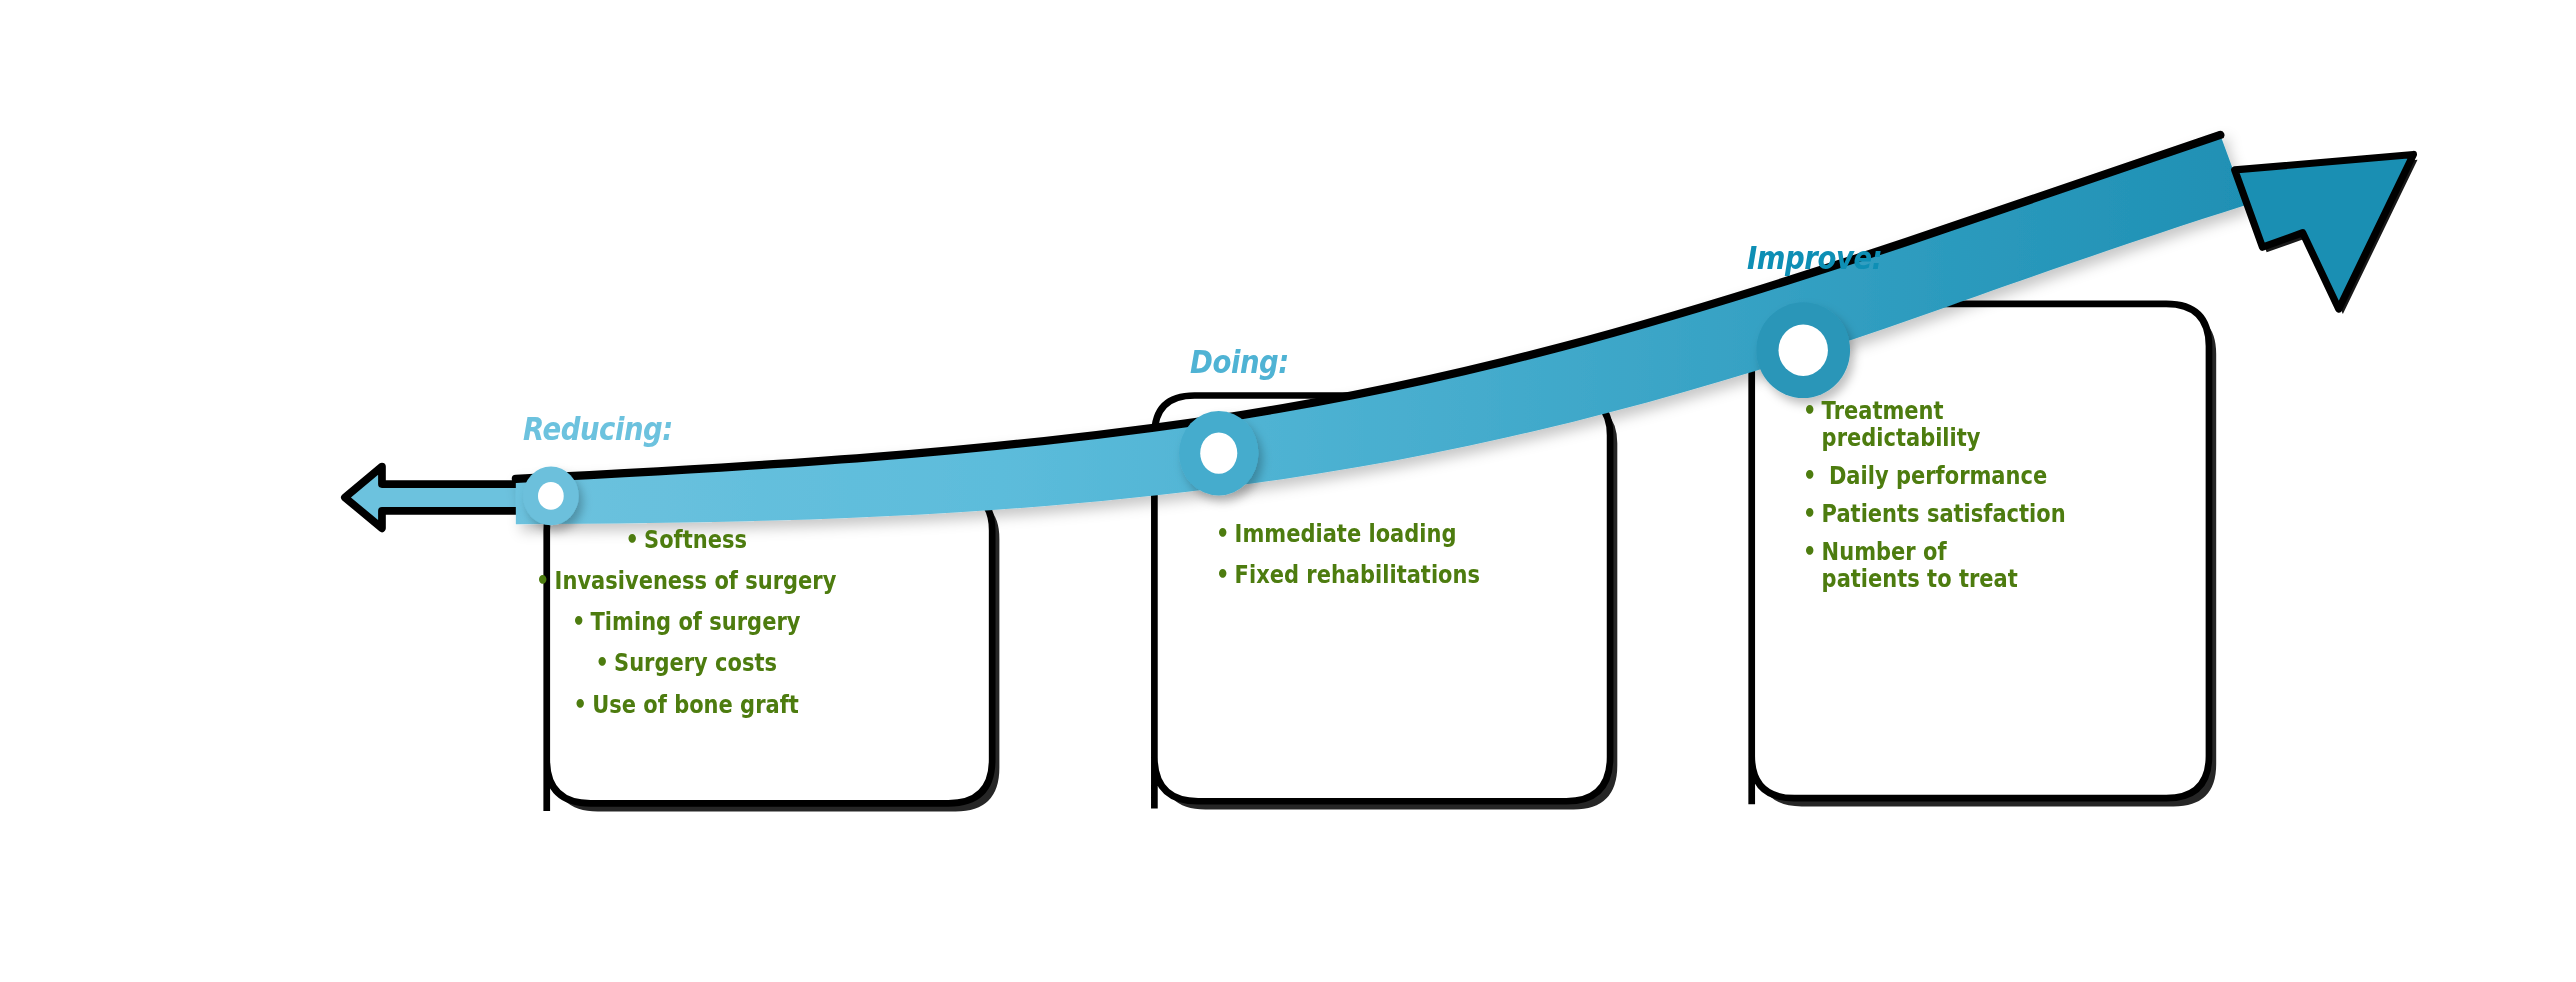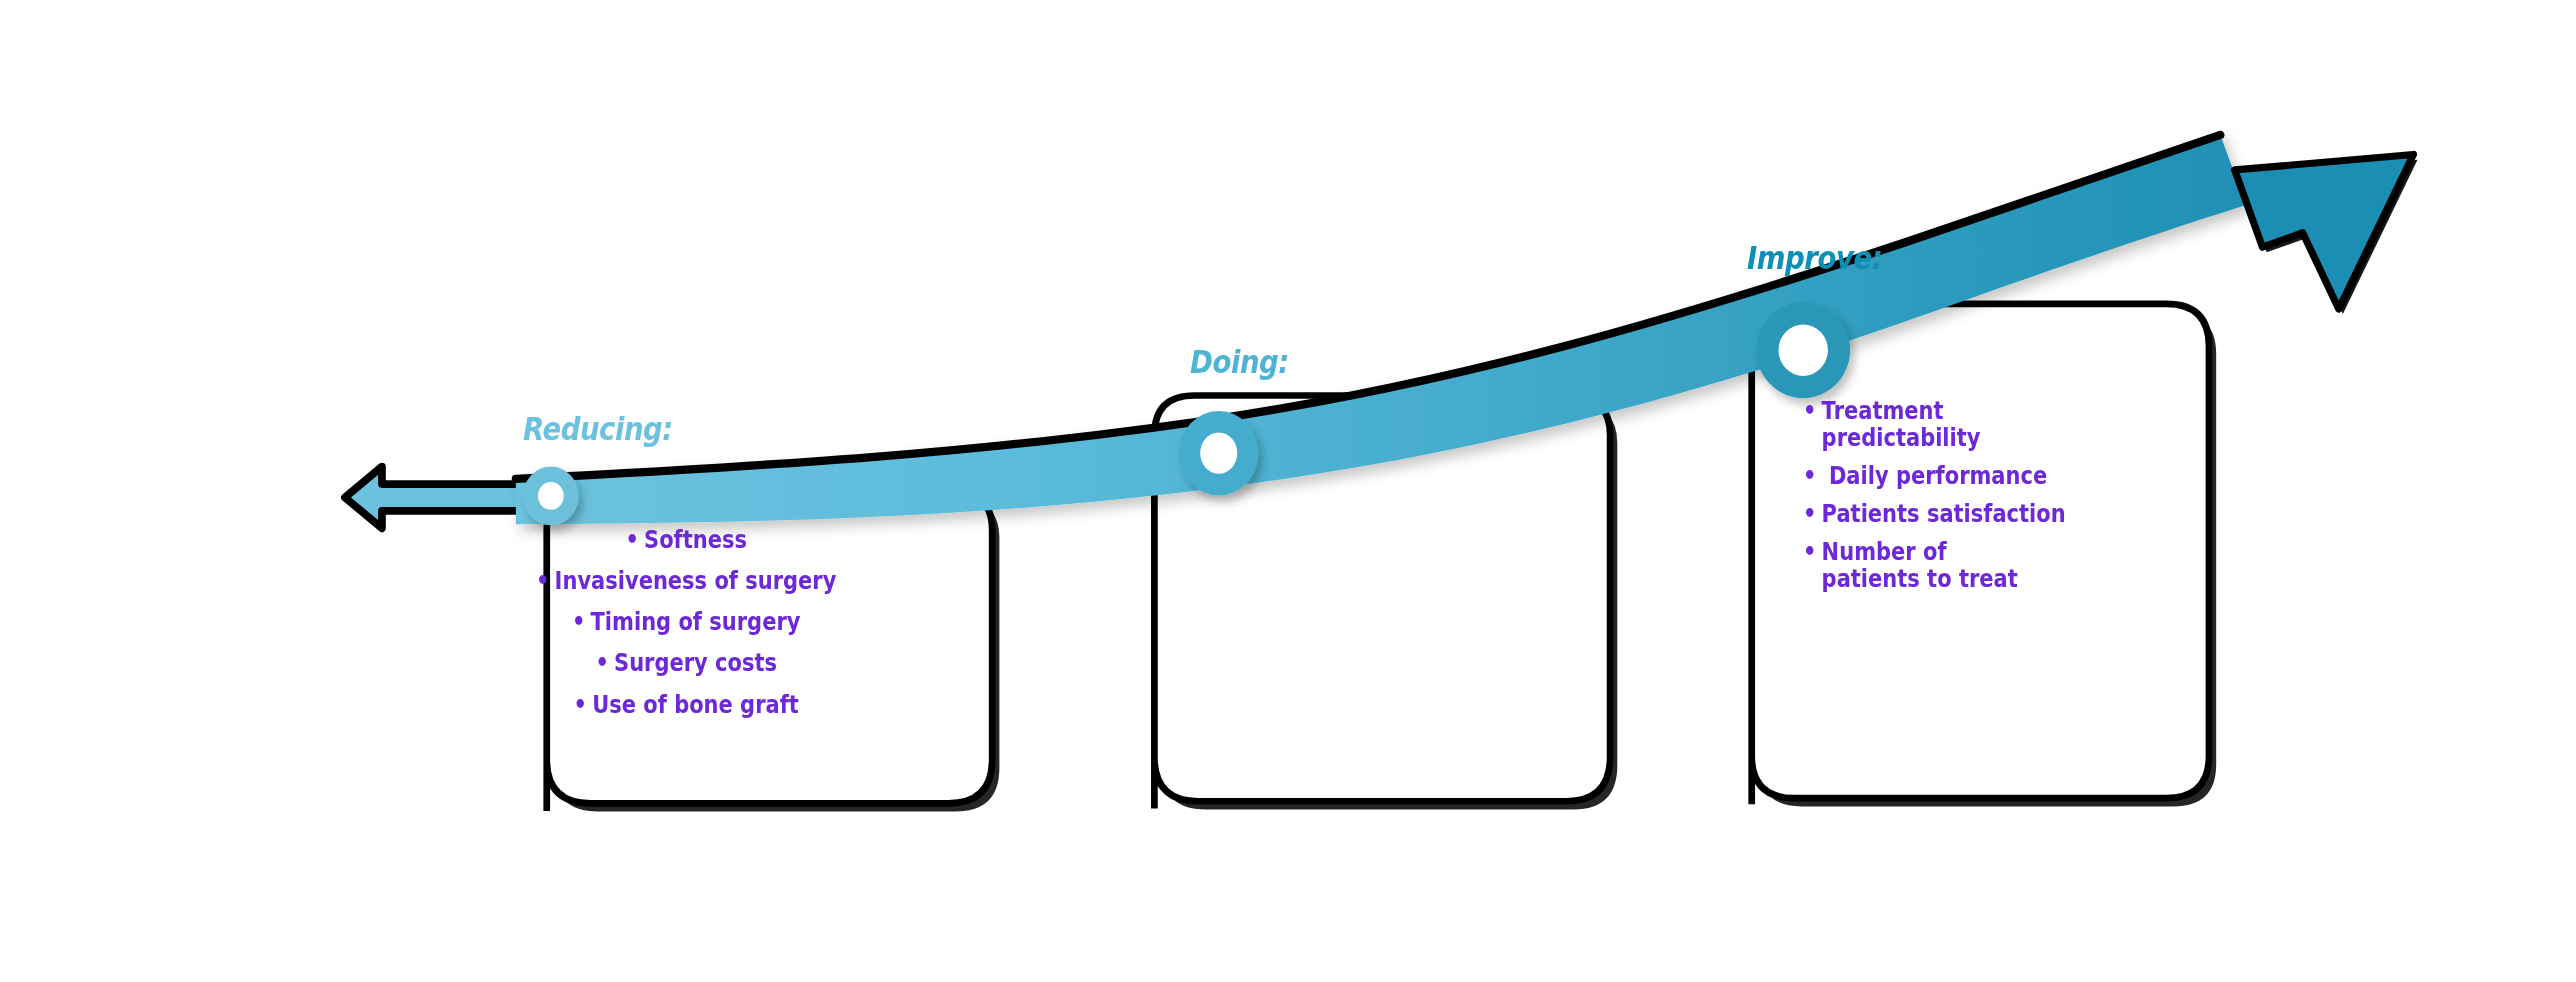--- a/index.html
+++ b/index.html
@@ -24,21 +24,21 @@
     transform:scaleX(.86);
     transform-origin:left bottom;
   }
   #title-reducing{left:523px;top:410px;color:#6cc2de;}
   #title-doing{left:1190px;top:343px;color:#4fb3d4;}
   #title-improve{left:1747px;top:239px;color:#0e8fb5;}
 
   .card-list{
     position:absolute;
     margin:0;padding:0;list-style:none;
-    color:#6d28d9;
+    color:#4d7c0f;
     font-family:"DejaVu Sans", sans-serif;
     font-weight:bold;
     font-size:25px;
     line-height:1.07;
   }
   .card-list li{
     white-space:nowrap;
     transform:scaleX(.84);
     transform-origin:left center;
     margin-bottom:14.4px;
@@ -139,20 +139,24 @@
   <div class="stage-title" id="title-improve">Improve:</div>
 
   <ul class="card-list" id="list-1">
     <li><span class="b">•</span><span>Softness</span></li>
     <li><span class="b">•</span><span>Invasiveness of surgery</span></li>
     <li><span class="b">•</span><span>Timing of surgery</span></li>
     <li><span class="b">•</span><span>Surgery costs</span></li>
     <li><span class="b">•</span><span>Use of bone graft</span></li>
   </ul>
 
+  <ul class="card-list" id="list-2">
+    <li><span class="b">•</span><span>Immediate loading</span></li>
+    <li><span class="b">•</span><span>Fixed rehabilitations</span></li>
+  </ul>
 
   <ul class="card-list" id="list-3">
     <li class="wrap" style="white-space: normal;"><span class="b">•</span><span style="display: inline-block; vertical-align: top;"><span>Treatment</span><br><span>predictability</span></span></li>
     <li><span class="b">•</span><span> Daily performance</span></li>
     <li><span class="b">•</span><span>Patients satisfaction</span></li>
     <li class="wrap" style="white-space: normal;"><span class="b">•</span><span style="display: inline-block; vertical-align: top;"><span>Number of</span><br><span>patients to treat</span></span></li>
   </ul>
 
 </div>
 

